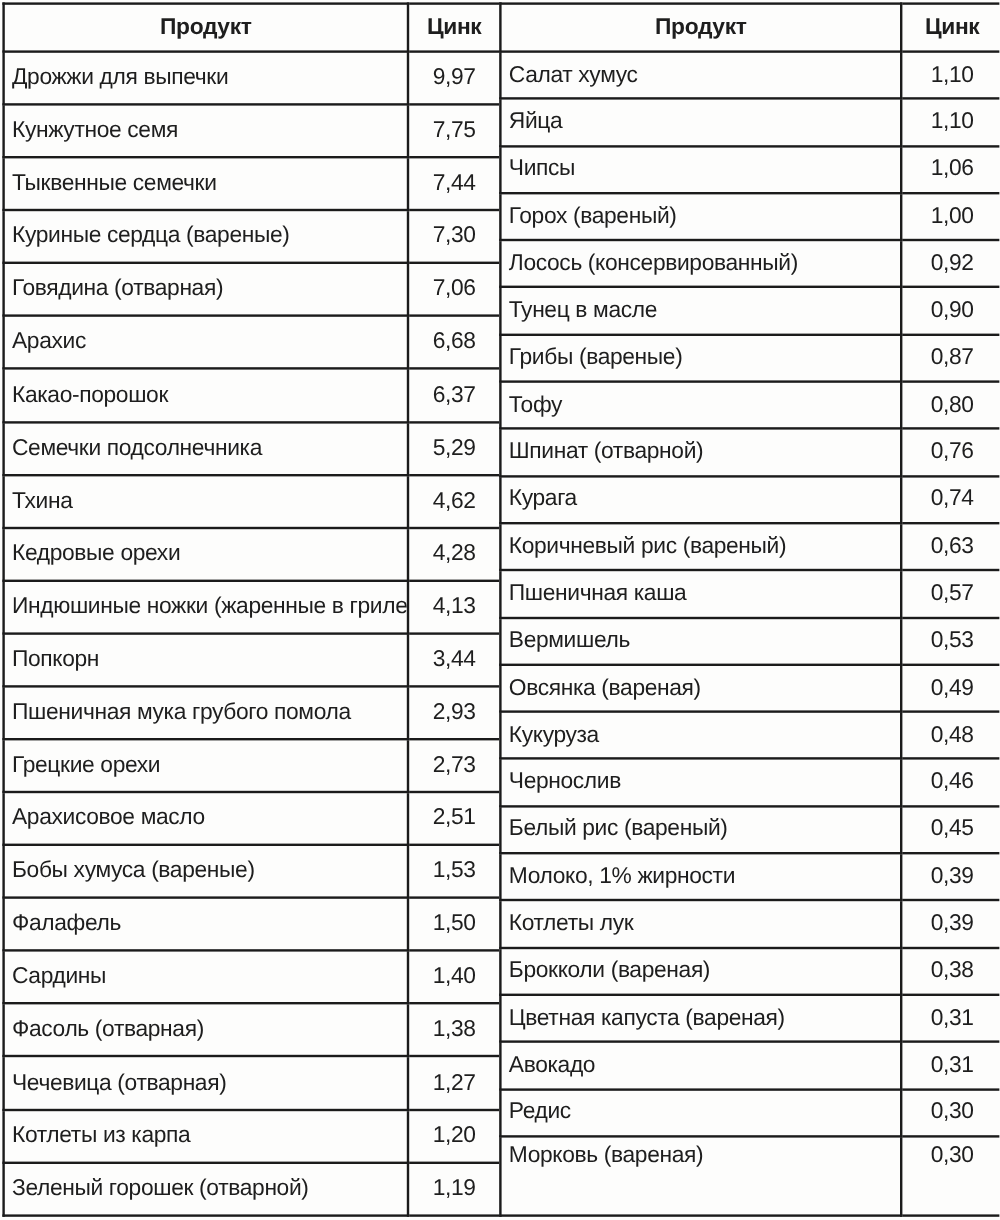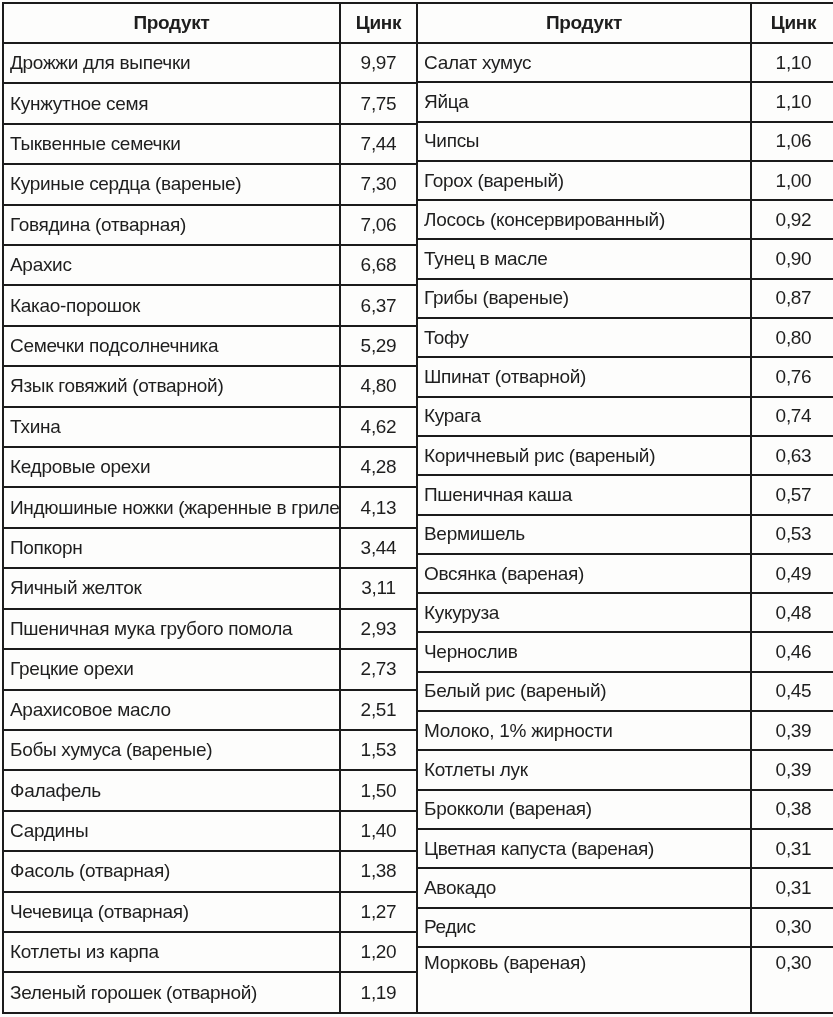--- a/index.html
+++ b/index.html
@@ -110,42 +110,34 @@
           </tr>
           <tr>
             <td>Какао-порошок</td>
             <td class="val">6,37</td>
           </tr>
           <tr>
             <td>Семечки подсолнечника</td>
             <td class="val">5,29</td>
           </tr>
           <tr>
-            <td>Язык говяжий (отварной)</td>
-            <td class="val">4,80</td>
-          </tr>
-          <tr>
             <td>Тхина</td>
             <td class="val">4,62</td>
           </tr>
           <tr>
             <td>Кедровые орехи</td>
             <td class="val">4,28</td>
           </tr>
           <tr>
             <td>Индюшиные ножки (жаренные в гриле)</td>
             <td class="val">4,13</td>
           </tr>
           <tr>
             <td>Попкорн</td>
             <td class="val">3,44</td>
-          </tr>
-          <tr>
-            <td>Яичный желток</td>
-            <td class="val">3,11</td>
           </tr>
           <tr>
             <td>Пшеничная мука грубого помола</td>
             <td class="val">2,93</td>
           </tr>
           <tr>
             <td>Грецкие орехи</td>
             <td class="val">2,73</td>
           </tr>
           <tr>

